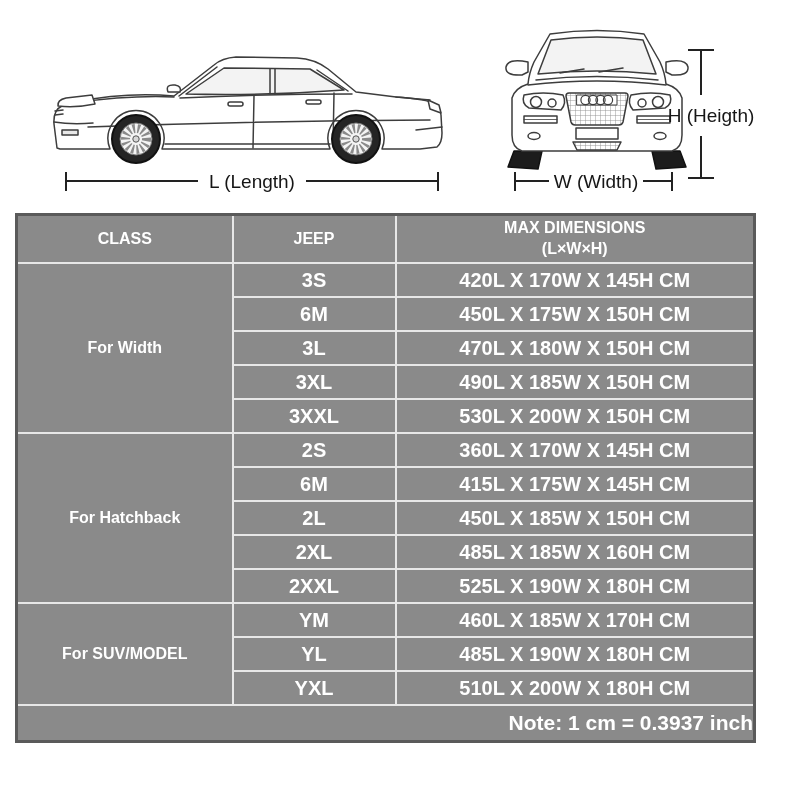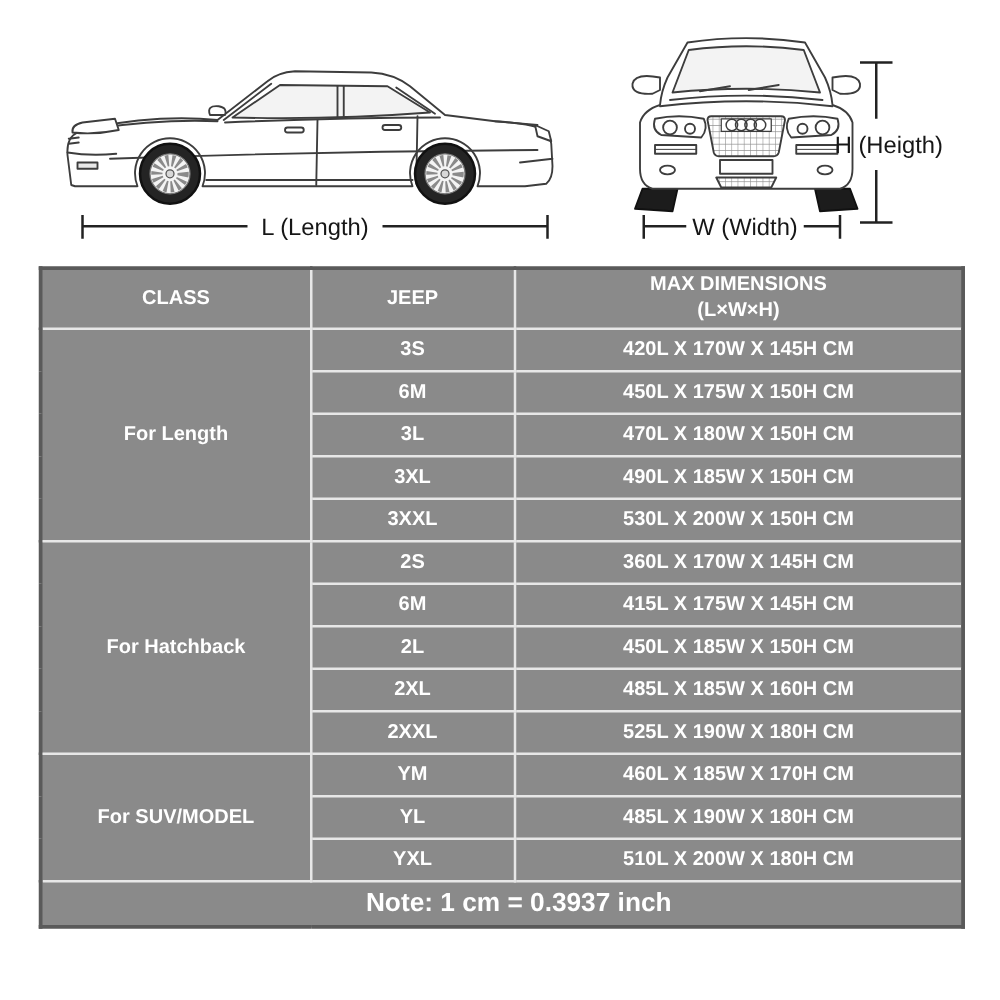--- a/index.html
+++ b/index.html
@@ -1,31 +1,31 @@
 <!DOCTYPE html>
 <html style="--cell-bg: #8a8a8a; --divider: #e7e7e7; --outer-border: #5a5a5a; --cell-text: #ffffff;"><head>
 <meta charset="utf-8">
 <style>
   html,body{margin:0;padding:0;background:#fff;}
   .page{position:relative;width:800px;height:800px;background:#fff;overflow:hidden;
         font-family:"Liberation Sans",sans-serif;}
   .diagram-svg{position:absolute;left:0;top:0;}
   .dim-label{font-family:"Liberation Sans",sans-serif;font-size:19px;fill:#161616;}
-  table.size-table{position:absolute;left:31px;top:213px;width:738px;
+  table.size-table{position:absolute;left:15px;top:213px;width:738px;
         border-collapse:collapse;table-layout:fixed;
         border:3px solid var(--outer-border,#5a5a5a);}
   .size-table th,.size-table td{
         background:var(--cell-bg,#8a8a8a);
         border:2px solid var(--divider,#e7e7e7);
         color:var(--cell-text,#fff);
         font-weight:bold;text-align:center;vertical-align:middle;padding:0;}
   .size-table thead th{height:46px;font-size:16px;line-height:1.3;}
-  .size-table tbody td{height:32px;font-size:16px;}
+  .size-table tbody td{height:32px;font-size:20px;}
   .size-table td.class-cell{font-size:16px;}
-  .size-table tfoot td{height:34px;font-size:21px;text-align:center;padding-left:27px;}
+  .size-table tfoot td{height:34px;font-size:21px;text-align:right;padding-left:27px;}
 </style>
 </head>
 <body>
 
 <div class="page">
 
   <svg class="diagram-svg" width="800" height="206" viewBox="0 0 800 206">
     <defs>
       <pattern id="grid" width="5" height="5" patternUnits="userSpaceOnUse">
         <path d="M0 0H5 M0 0V5" stroke="#8d8d8d" stroke-width="0.9" fill="none"></path>
@@ -137,21 +137,21 @@
         <th>CLASS</th>
         <th>JEEP</th>
         <th>
           <div>MAX DIMENSIONS</div>
           <div>(L×W×H)</div>
         </th>
       </tr>
     </thead>
     <tbody>
         <tr>
-          <td rowspan="5" class="class-cell">For Length</td>
+          <td rowspan="5" class="class-cell">For Width</td>
           <td>3S</td>
           <td>420L X 170W X 145H CM</td>
         </tr>
         <tr>
           <td>6M</td>
           <td>450L X 175W X 150H CM</td>
         </tr>
         <tr>
           <td>3L</td>
           <td>470L X 180W X 150H CM</td>

